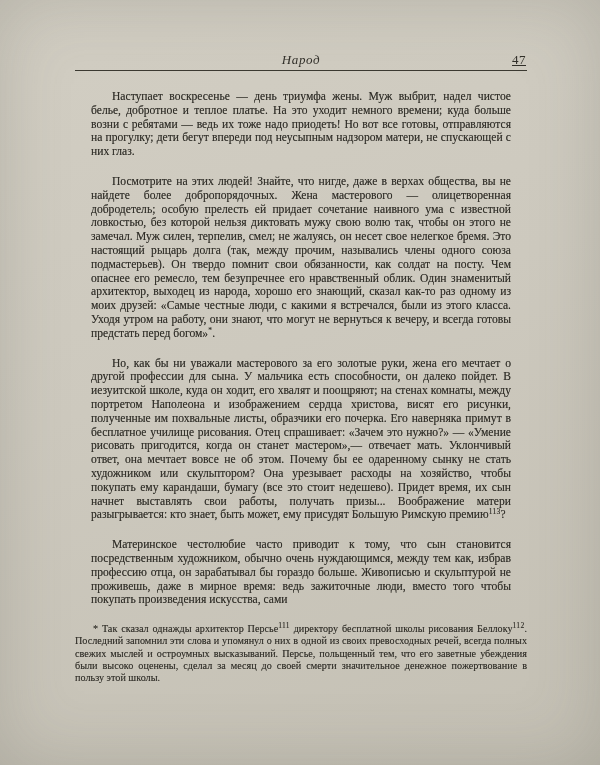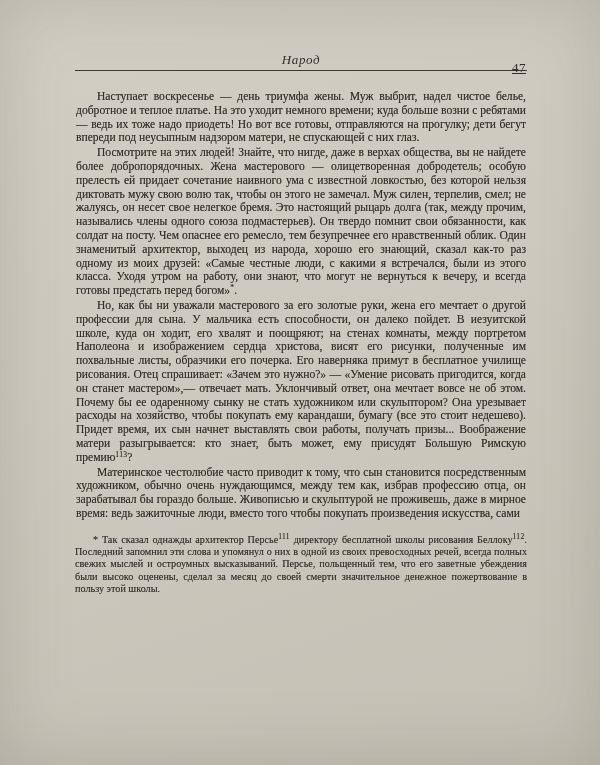--- a/index.html
+++ b/index.html
@@ -13,25 +13,25 @@
     background: linear-gradient(160deg, #d2cec3 0%, var(--paper, #cdc9be) 45%, #c4c0b4 100%);
     box-shadow: inset 0 0 70px rgba(84,82,74,.22);
     color: var(--ink, #312f29);
   }
   .text-col { position: absolute; left: 75px; top: 52px; width: 452px; }
   .running-head { position: relative; height: 15px; font-size: 13px; }
   .head-title {
     position: absolute; left: 0; right: 0; text-align: center;
     font-style: italic; letter-spacing: .6px;
   }
-  .head-page { position: absolute; right: 1px; top: 8px; letter-spacing: .5px; text-decoration: underline; }
+  .head-page { position: absolute; right: 1px; top: 0; letter-spacing: .5px; text-decoration: underline; }
   .head-rule { height: 0; border-bottom: 1.6px solid var(--rule, #3b3931); margin-top: 3px; }
   .body-text { margin-top: 19px; }
   .body-text p {
-    margin: 1px; text-indent: 21px;
+    margin: 16px; text-indent: 21px;
     font-size: 11.6px; line-height: 13.8px;
     text-align: justify; text-justify: inter-word;
     hyphens: auto; -webkit-hyphens: auto;
     text-shadow: 0 0 .4px rgba(49,47,41,.55);
   }
   sup.ref {
     font-size: 7.5px; line-height: 0; vertical-align: 4px; letter-spacing: .3px;
   }
   .footnote {
     margin-top: 13px; font-size: 10.2px; line-height: 12.3px;

